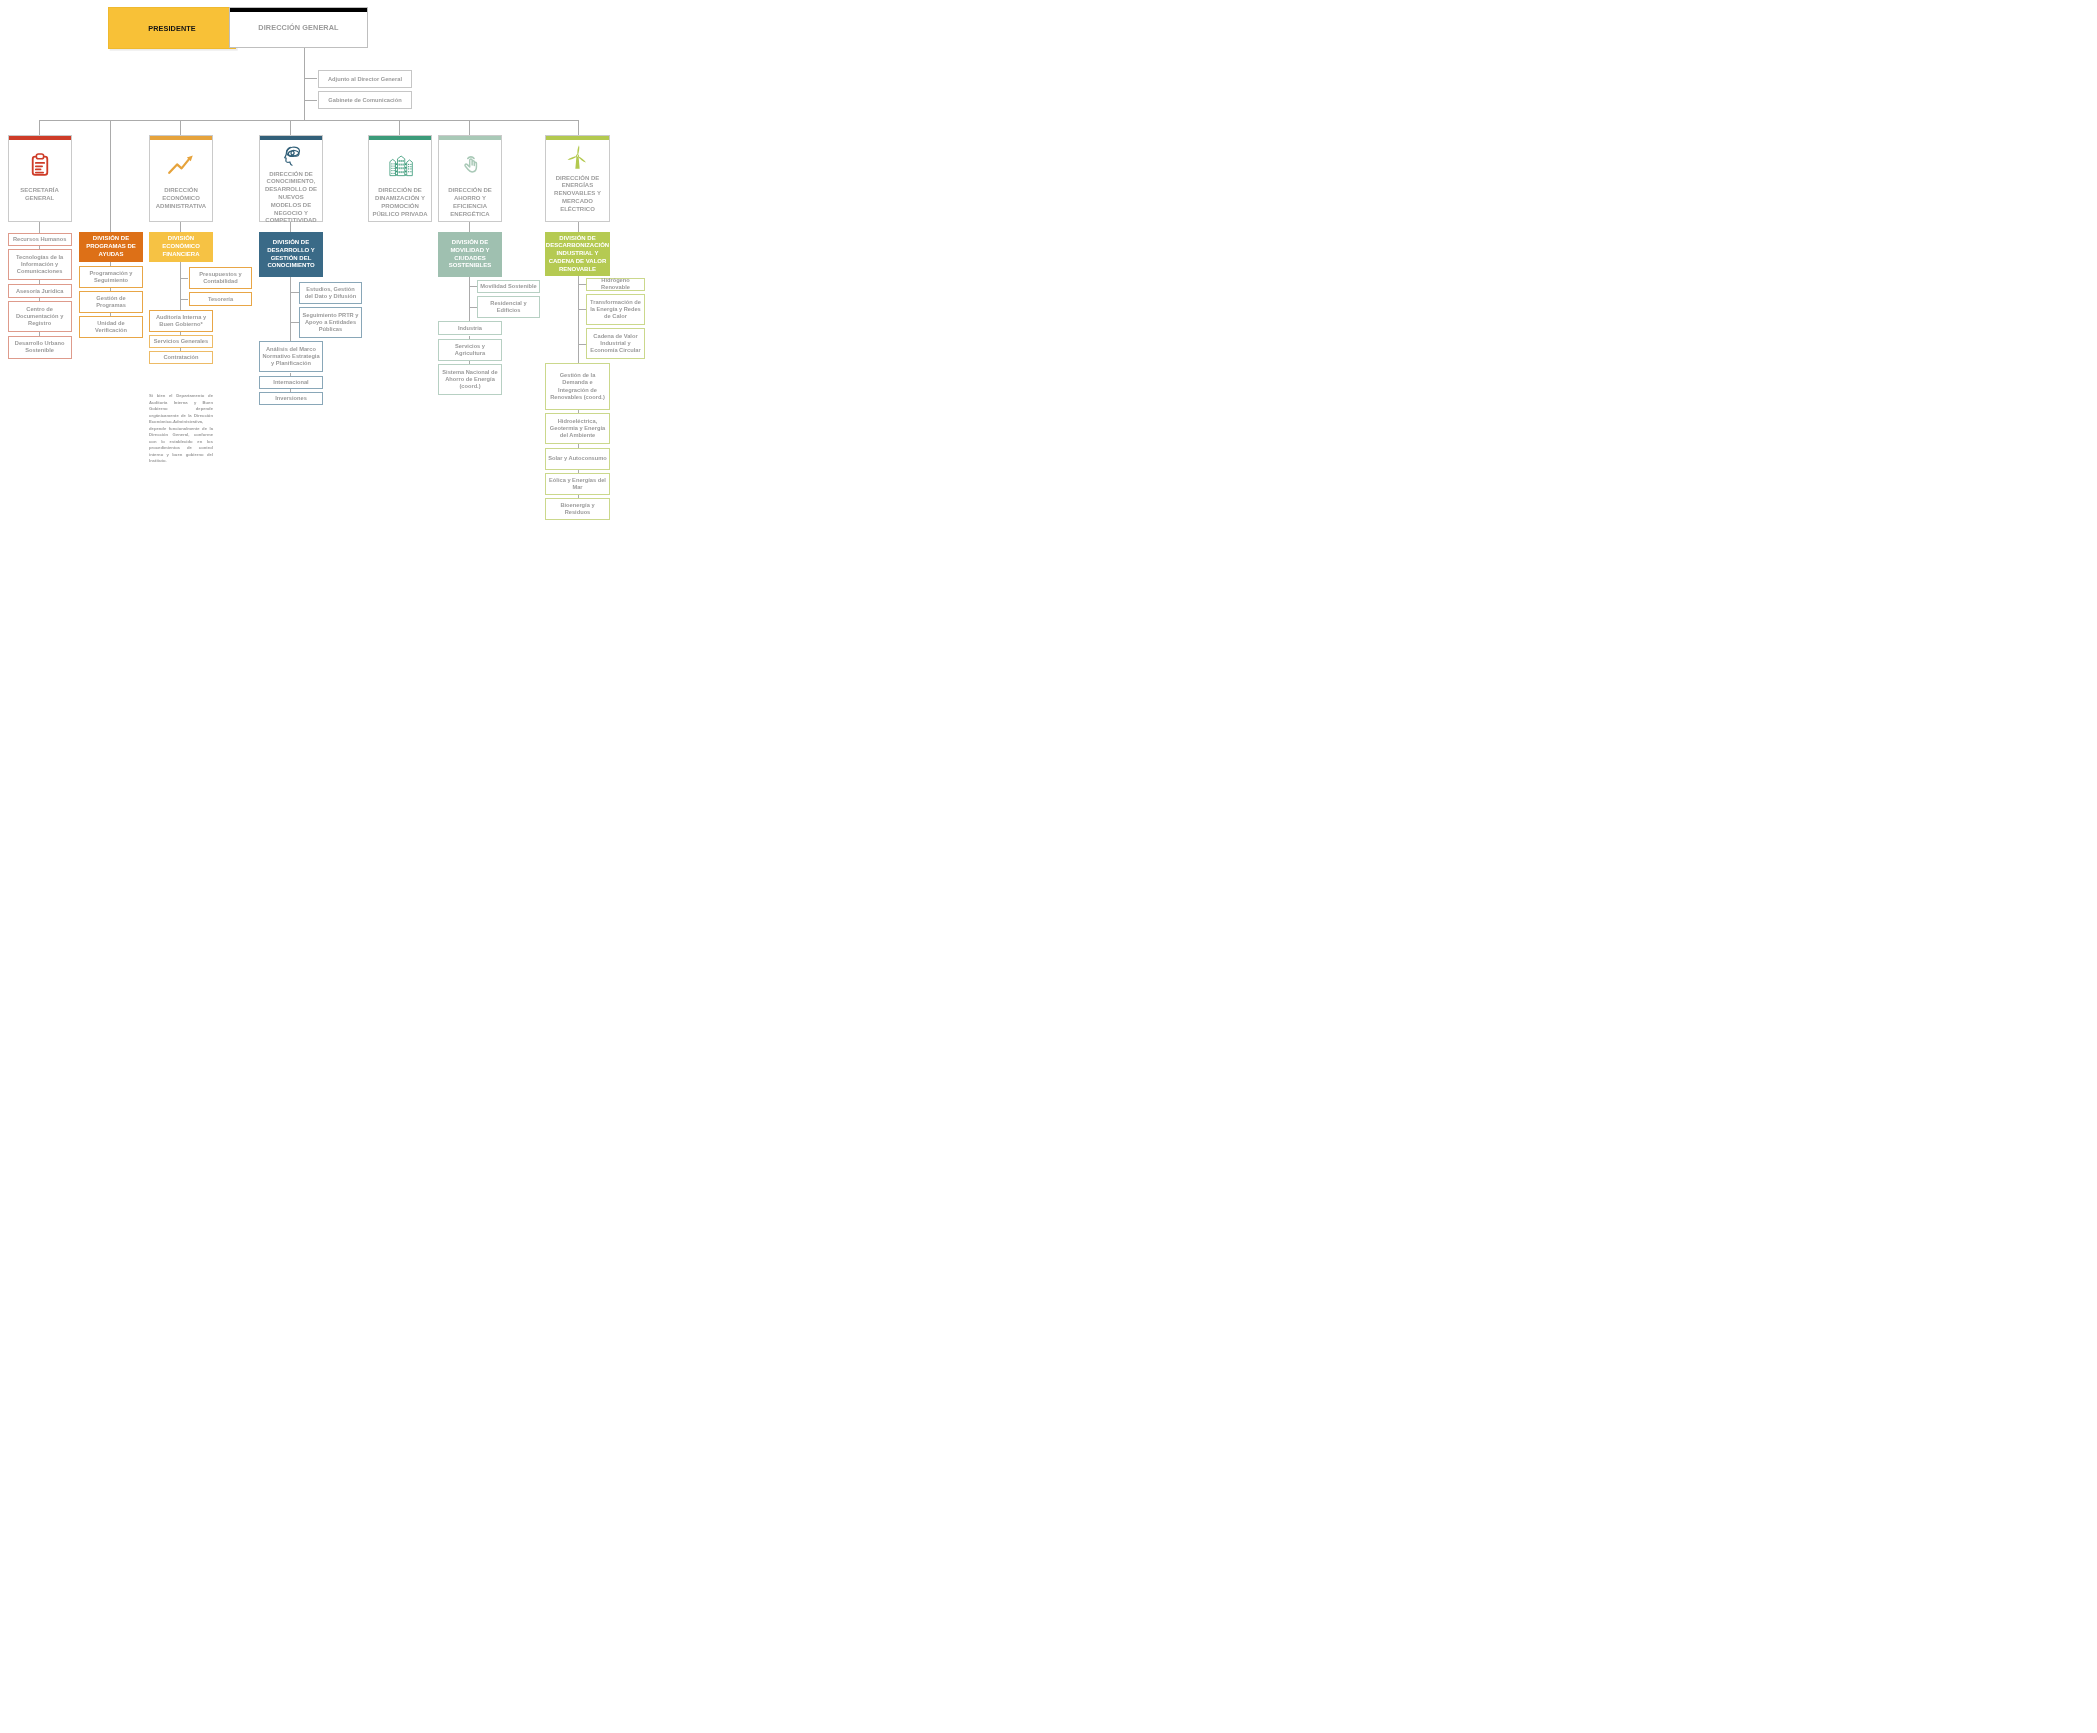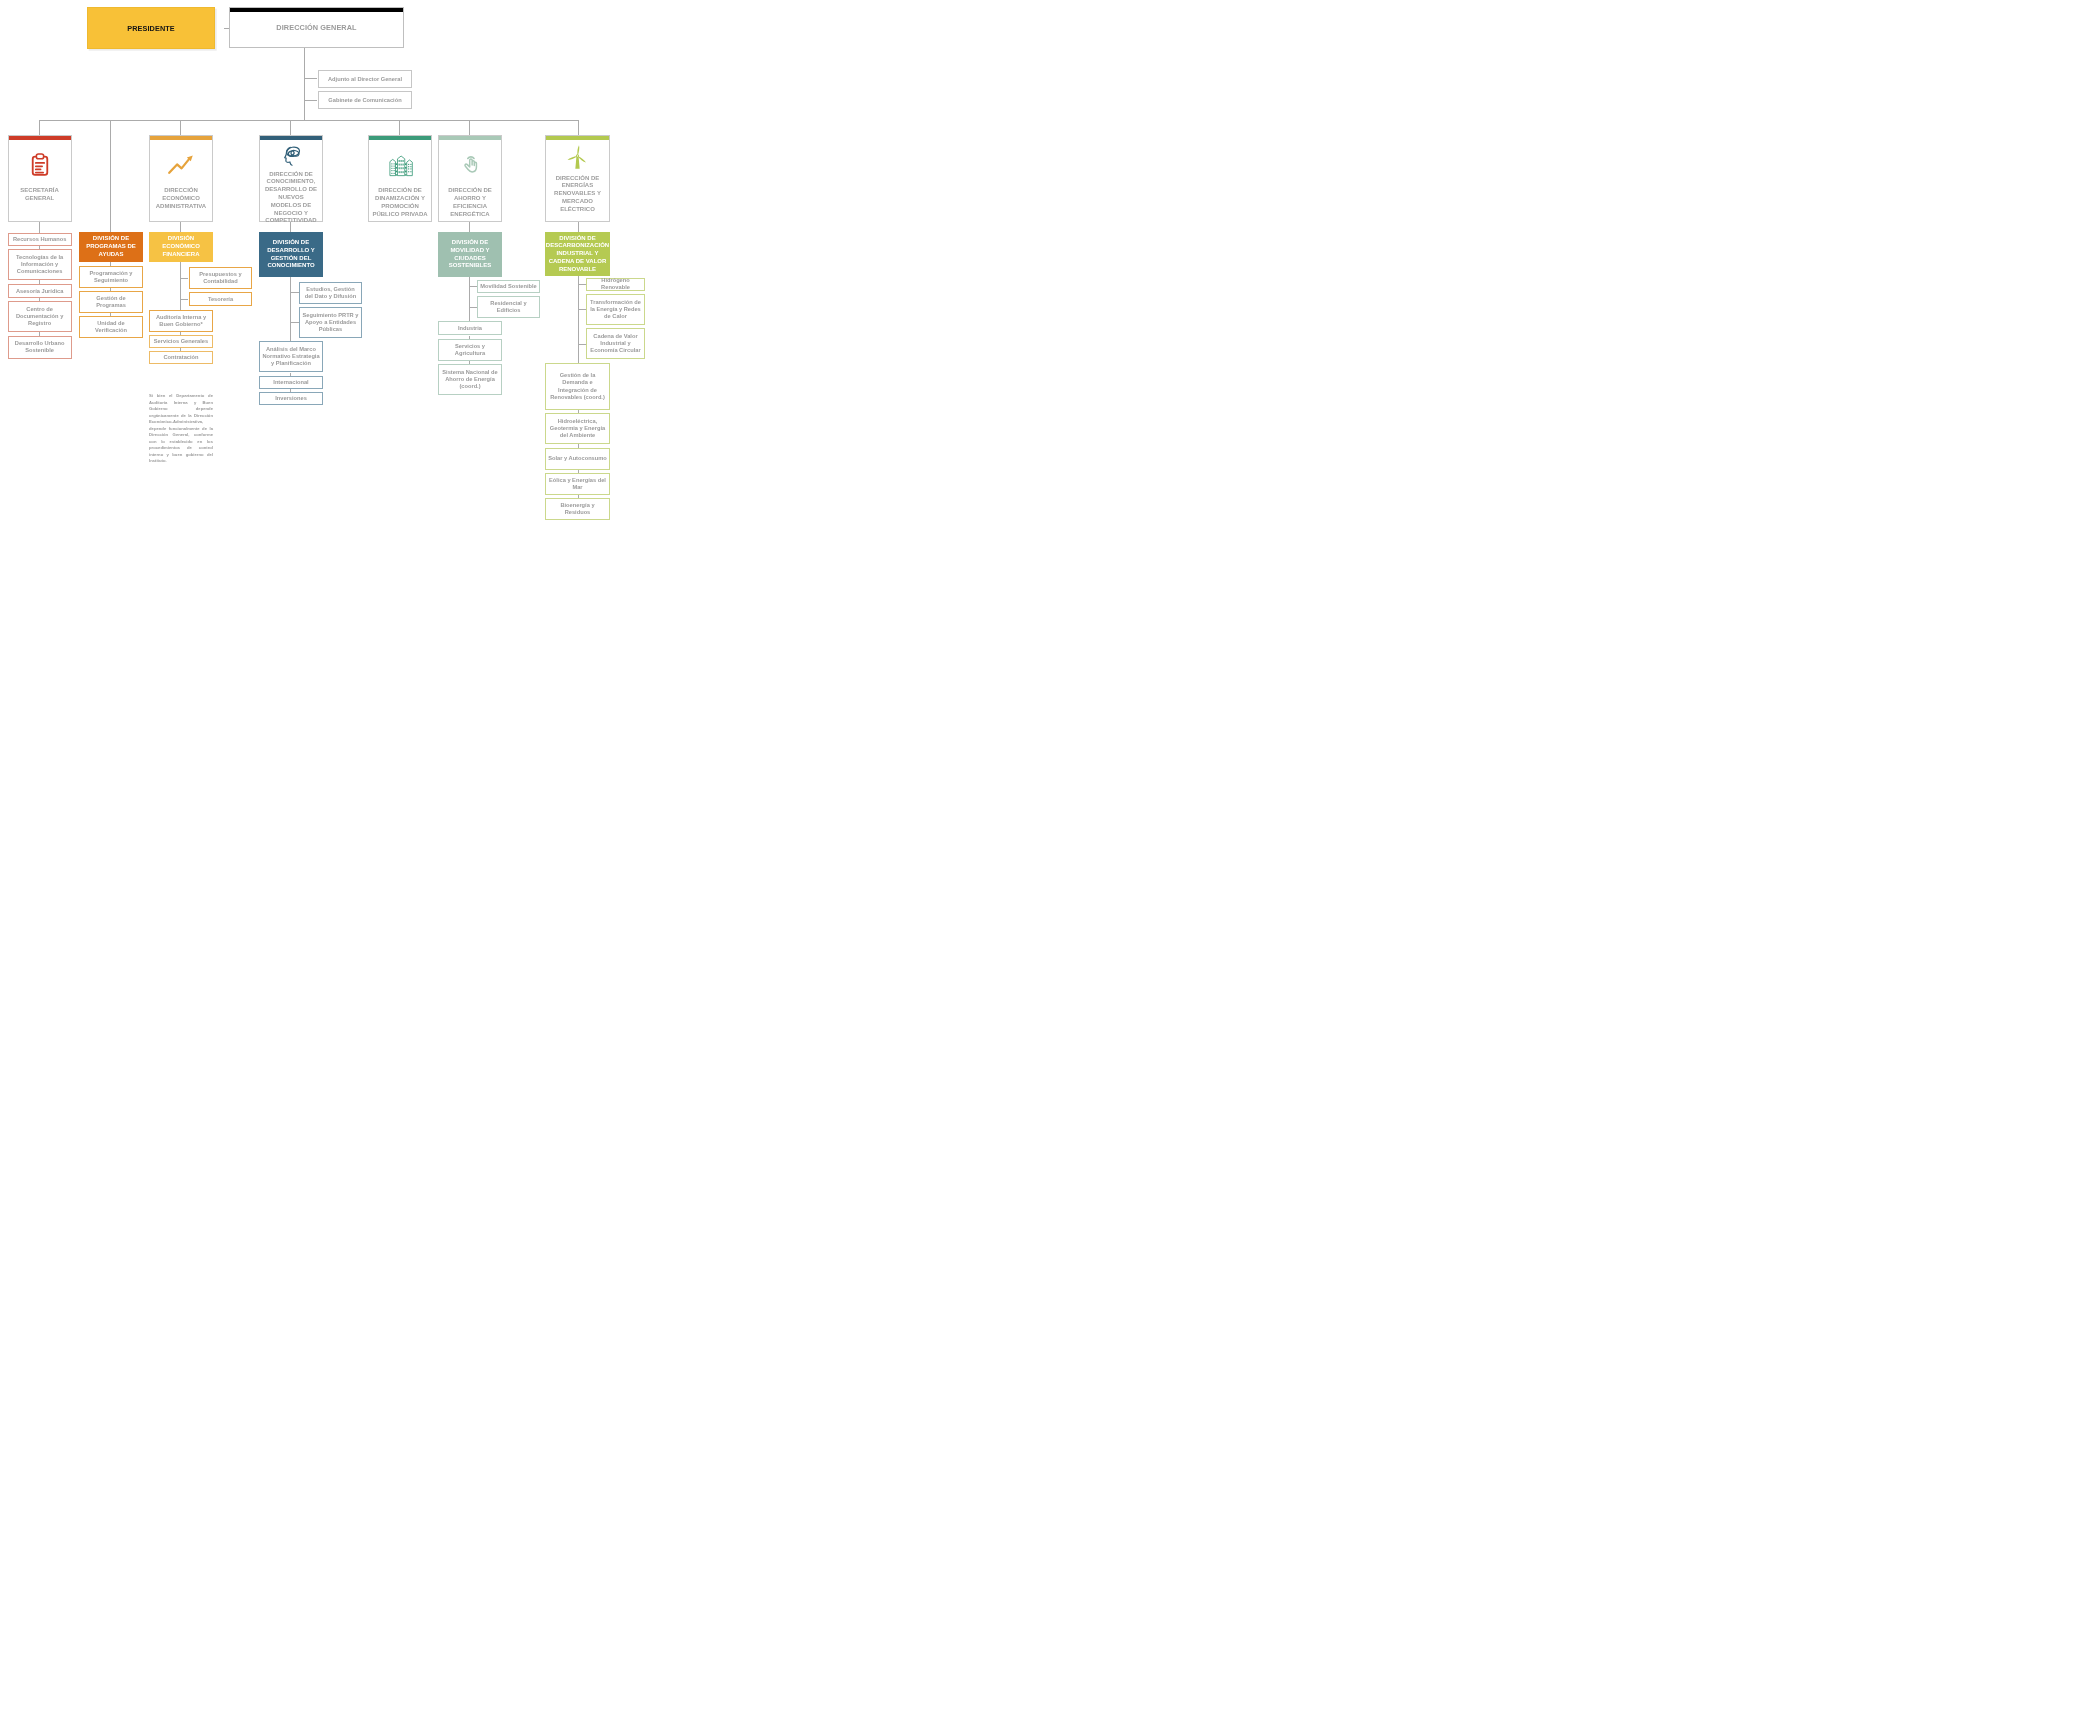--- a/index.html
+++ b/index.html
@@ -71,23 +71,23 @@
   <div class="line" style="left:578px;top:222px;width:0.6px;height:10px"></div>
   <div class="line" style="left:578px;top:276px;width:0.6px;height:88px"></div>
   <div class="line" style="left:578px;top:284px;width:8px;height:0.6px"></div>
   <div class="line" style="left:578px;top:309px;width:8px;height:0.6px"></div>
   <div class="line" style="left:578px;top:344px;width:8px;height:0.6px"></div>
   <div class="line" style="left:578px;top:410px;width:0.6px;height:3.8px"></div>
   <div class="line" style="left:578px;top:444px;width:0.6px;height:3.8px"></div>
   <div class="line" style="left:578px;top:469px;width:0.6px;height:3.8px"></div>
   <div class="line" style="left:578px;top:495px;width:0.6px;height:3.8px"></div>
 
-  <div class="b presidente top-label" style="left:87px;top:7.1px;width:128px;height:42px">PRESIDENTE</div>
-
-  <div class="b dg top-label" style="left:229px;top:7.1px;width:175px;height:41px">
+  <div class="b presidente top-label" style="left:108px;top:7.1px;width:128px;height:42px">PRESIDENTE</div>
+
+  <div class="b dg top-label" style="left:229px;top:7.1px;width:139px;height:41px">
     <div class="dg-bar"></div>
     <span>DIRECCIÓN GENERAL</span>
   </div>
 
   <div class="b staff" style="left:318px;top:70px;width:94px;height:17.6px">Adjunto al Director General</div>
   <div class="b staff" style="left:318px;top:91px;width:94px;height:17.6px">Gabinete de Comunicación</div>
 
   <div class="b hdr" style="left:7.6px;top:135px;width:64px;height:87px">
     <div class="bar" style="background:#CE3C28"></div>
     <div class="icon-wrap">

